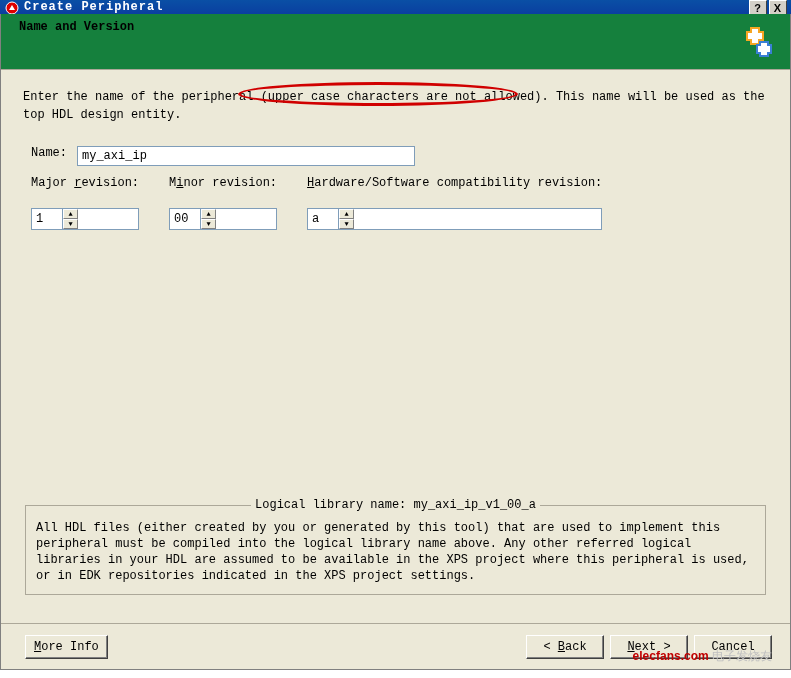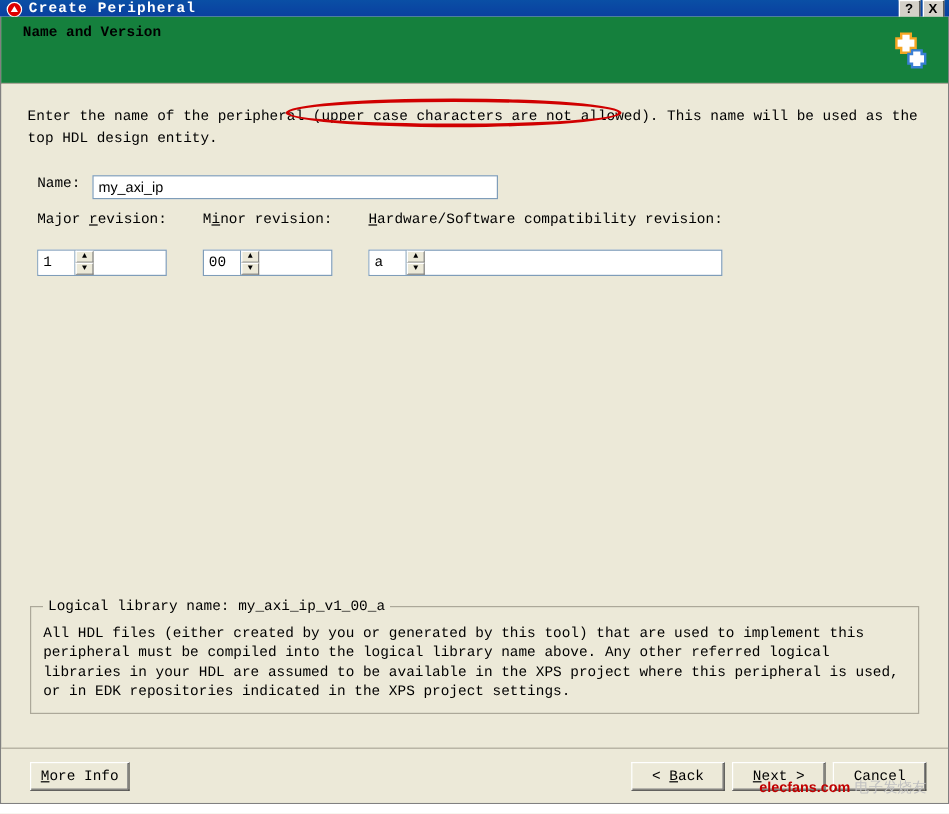--- a/index.html
+++ b/index.html
@@ -67,21 +67,21 @@
       position: absolute;
       left: 215px; top: -6px;
       width: 280px; height: 24px;
       border: 3px solid #d00000;
       border-radius: 50%;
       pointer-events: none;
     }
     .row { margin-top: 10px; display: flex; }
     .label { margin-right: 6px; }
     .text-input {
-      font-family: Liberation Sans, sans-serif;
+      font-family: Liberation Mono, monospace;
       font-size: 12px;
       height: 20px;
       padding: 1px 4px;
       border: 1px solid #7f9db9;
       background: #fff;
     }
     .name-input { width: 338px; margin-left: 4px; }
     .rev-group { display: inline-flex; flex-direction: column; margin-right: 30px; }
     .rev-label { margin-bottom: 18px; }
     .spinner {
@@ -109,21 +109,21 @@
       margin-left: 6px; resize:none;
     }
     fieldset.lib {
       position: absolute;
       left: 22px; right: 22px;
       bottom: 74px;
       border: 1px solid #aca899;
       padding: 8px 10px 10px 10px;
       font-family: "Courier New", monospace;
     }
-    fieldset.lib legend { padding: 0 4px; }
+    fieldset.lib legend { padding: 0 4px; text-align: center; }
     .lib-text { line-height: 16px; }
     .button-bar {
       position: absolute; left:0; right:0; bottom: 0;
       border-top: 1px solid #aca899;
       height: 46px;
       display: flex; align-items: center;
       padding: 0 18px;
       background:#ece9d8;
     }
     .button-bar .spacer { flex:1; }

